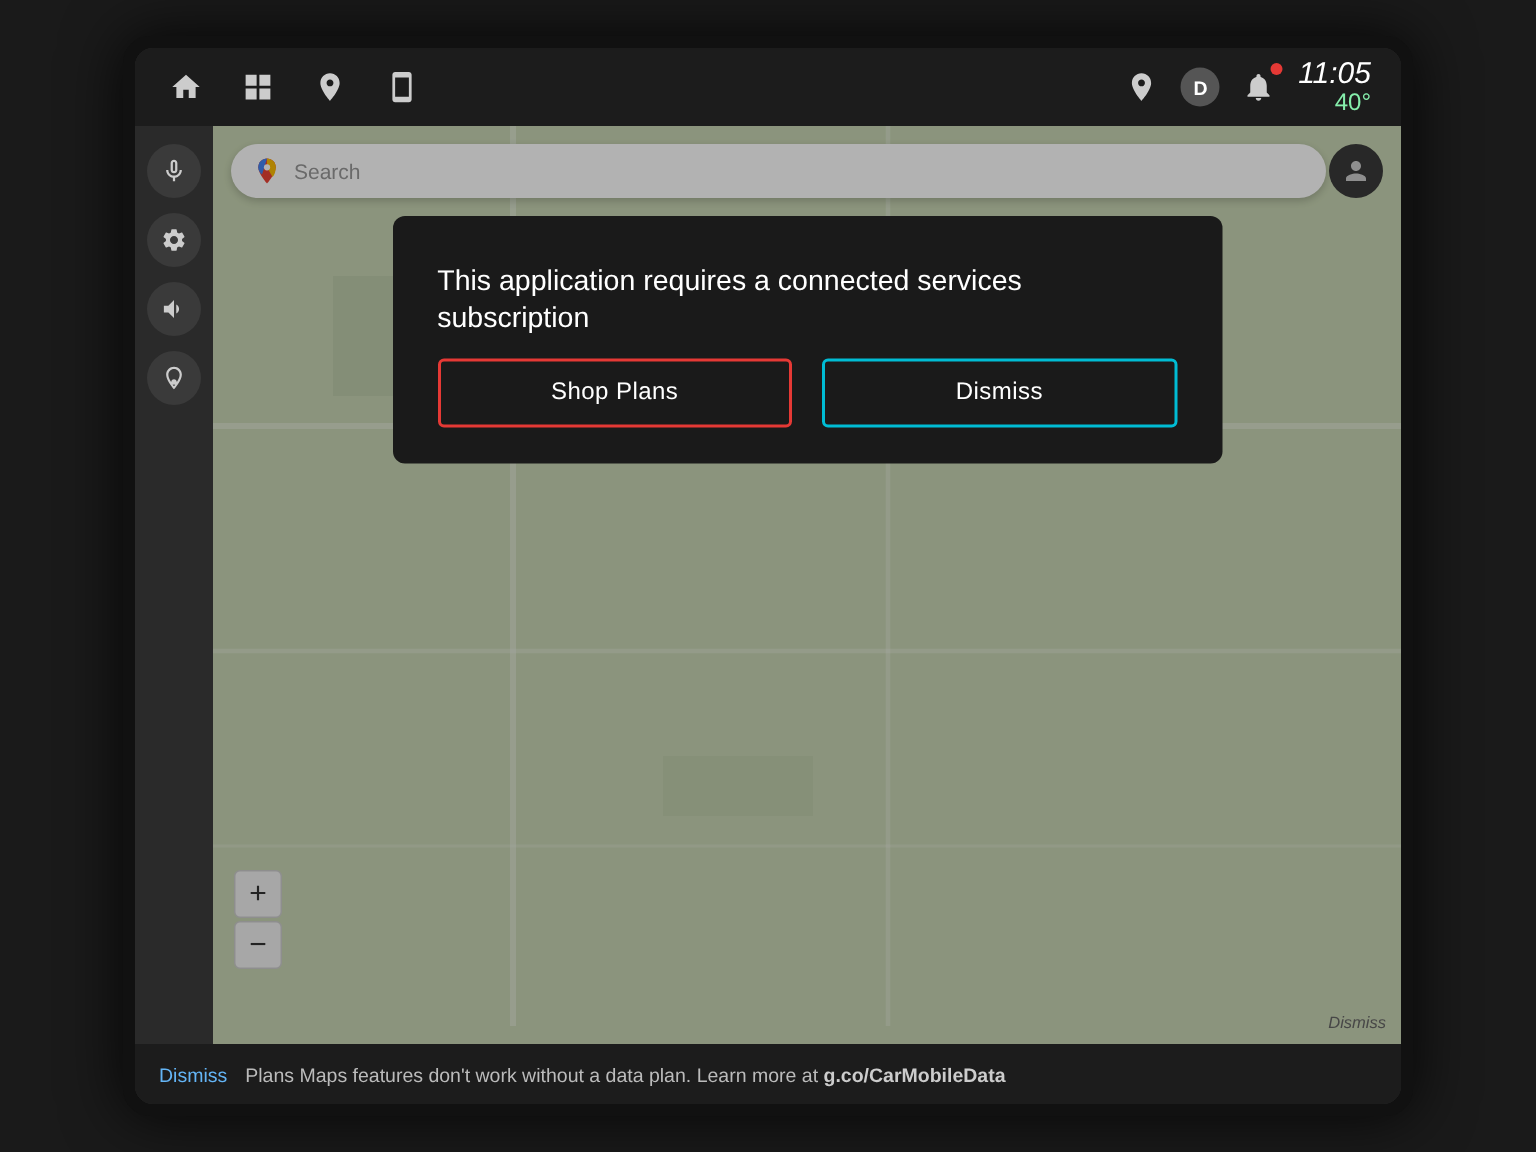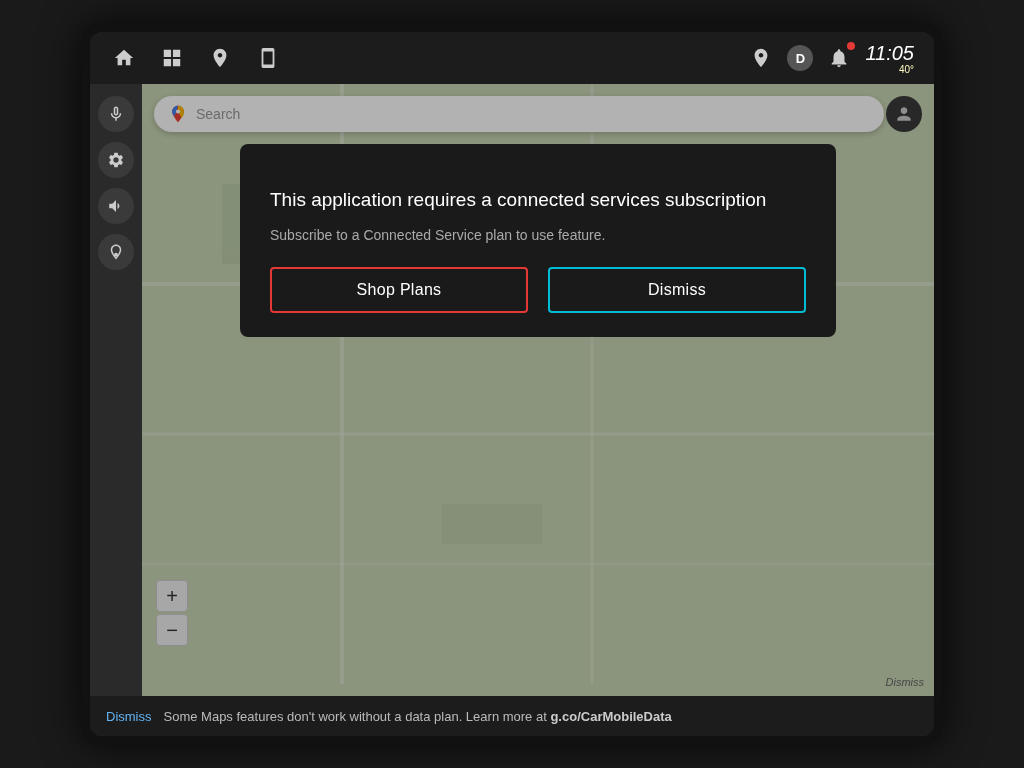--- a/index.html
+++ b/index.html
@@ -78,22 +78,22 @@
       line-height: 1.1;
     }
 
     .time-display .time {
       font-size: 20px;
       font-weight: 500;
       font-style: italic;
     }
 
     .time-display .temp {
-      font-size: 10px;
-      color: #fef9c3;
+      font-size: 16px;
+      color: #86efac;
     }
 
     .status-d-badge {
       background: #555;
       color: white;
       width: 26px;
       height: 26px;
       border-radius: 50%;
       display: flex;
       align-items: center;
@@ -243,22 +243,22 @@
       display: flex;
       align-items: flex-start;
       justify-content: center;
       padding-top: 60px;
       z-index: 20;
     }
 
     .modal-dialog {
       background: #1a1a1a;
       border-radius: 8px;
-      padding: 44px 30px 24px;
-      width: 596px;
+      padding: 32px 30px 24px;
+      width: 553px;
       max-width: 90%;
     }
 
     .modal-title {
       color: white;
       font-size: 19px;
       font-weight: 500;
       margin-bottom: 14px;
       line-height: 1.3;
     }
@@ -452,32 +452,31 @@
         <div class="zoom-controls">
           <button class="zoom-btn">+</button>
           <button class="zoom-btn">−</button>
         </div>
 
         <div class="google-watermark">Dismiss</div>
 
         <div class="modal-overlay">
           <div class="modal-dialog">
             <div class="modal-title">This application requires a connected services subscription</div>
-            <div class="modal-subtitle">Subscribe to a Connected Service plan to use feature.</div>
             <div class="modal-buttons">
               <button class="modal-btn btn-shop">Shop Plans</button>
               <button class="modal-btn btn-dismiss-modal">Dismiss</button>
             </div>
           </div>
         </div>
 
       </div>
     </div>
 
     <div class="bottom-banner">
       <span class="dismiss-link">Dismiss</span>
       <span class="banner-text">
-        <span>Some Maps features don't work without a data plan. Learn more at </span><strong>g.co/CarMobileData</strong>
+        <span>Plans Maps features don't work without a data plan. Learn more at </span><strong>g.co/CarMobileData</strong>
       </span>
     </div>
 
   </div>
 </div>
 
 </body></html>

